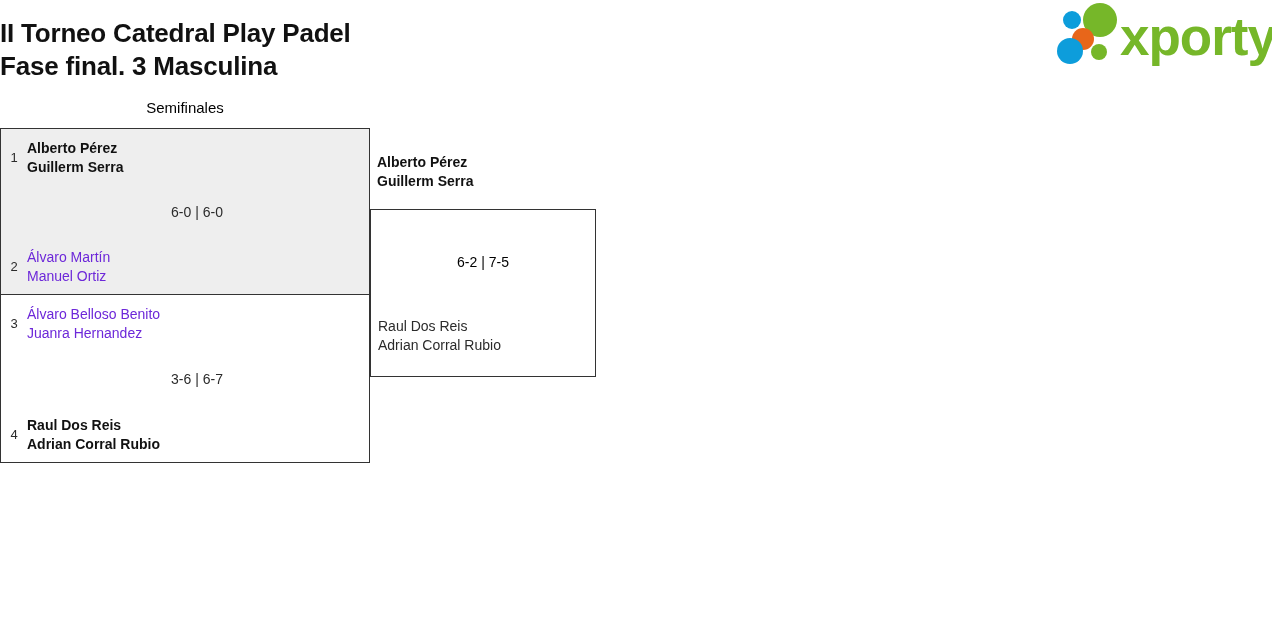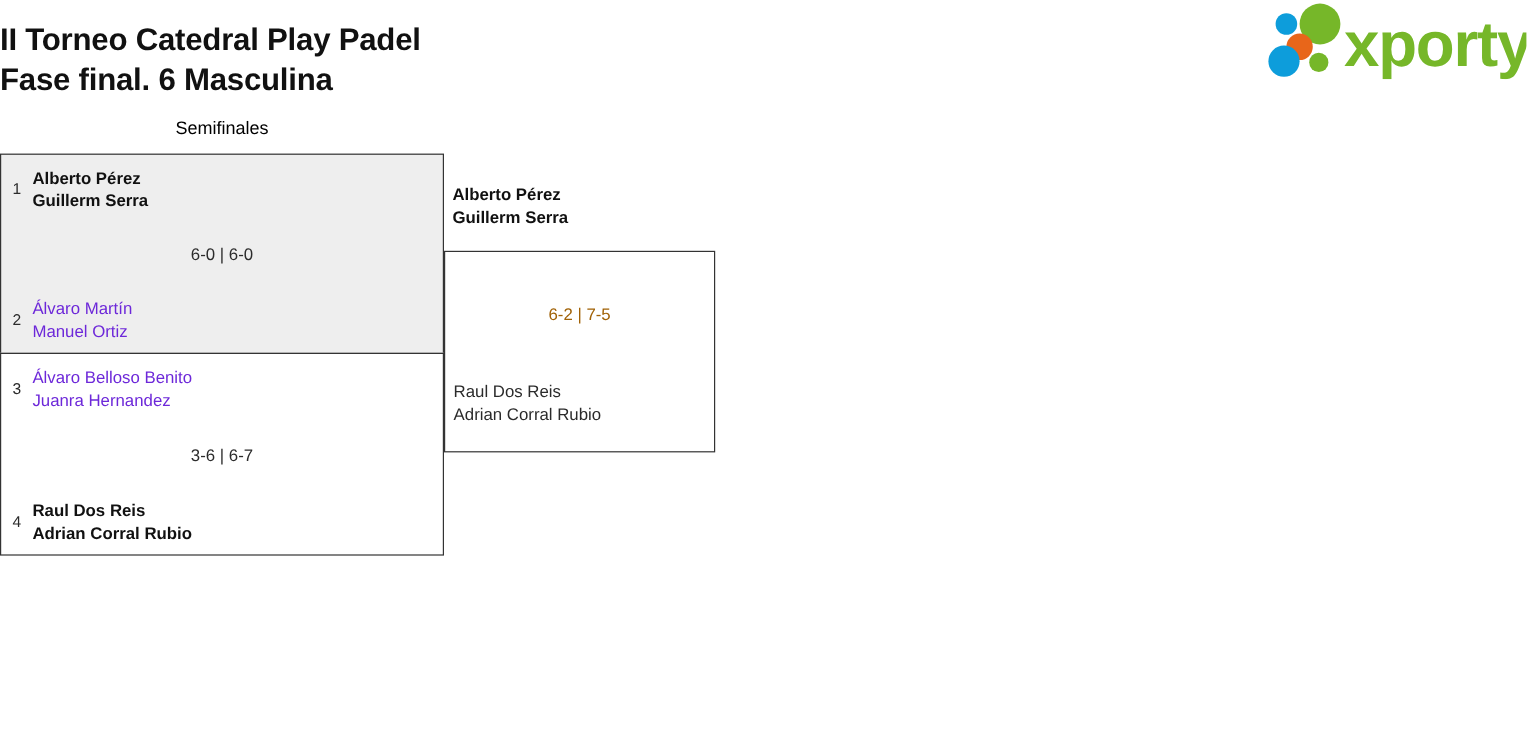--- a/index.html
+++ b/index.html
@@ -121,20 +121,21 @@
   .score {
     position: absolute;
     left: 0;
     width: 100%;
     top: 50%;
     transform: translateY(-50%);
     text-align: center;
     font-size: 14px;
     color: #2b2b2b;
     line-height: 18px;
+    padding-left: 12px;
   }
 
   
   .col-final {
     position: absolute;
     left: 370px;
     top: 40px;
     width: 226px;
     height: 340px;
   }
@@ -157,41 +158,41 @@
     border: 1px solid #333333;
     background: transparent;
   }
   .final-score {
     position: absolute;
     left: 0;
     width: 100%;
     top: 43px;
     text-align: center;
     font-size: 14px;
-    color: #a16207;
+    color: #000000;
     line-height: 18px;
   }
   .final-loser {
     position: absolute;
     left: 7px;
     top: 107px;
     font-size: 14px;
     line-height: 19px;
     font-weight: normal;
     color: #2b2b2b;
   }
 </style>
 </head>
 <body>
 
 <div class="page-header">
 
   <div class="title-block">
     <span class="title-line">II Torneo Catedral Play Padel</span>
-    <span class="title-line">Fase final. 6 Masculina</span>
+    <span class="title-line">Fase final. 3 Masculina</span>
   </div>
 
   <div class="logo">
     <svg width="222" height="64" viewBox="0 0 222 64" xmlns="http://www.w3.org/2000/svg">
 
       <circle cx="22" cy="18" r="9" fill="#0d9ddb"></circle>
       <circle cx="50" cy="18" r="17" fill="#76b729"></circle>
       <circle cx="33" cy="37" r="11" fill="#e8661a"></circle>
       <circle cx="20" cy="49" r="13" fill="#0d9ddb"></circle>
       <circle cx="49" cy="50" r="8" fill="#76b729"></circle>

